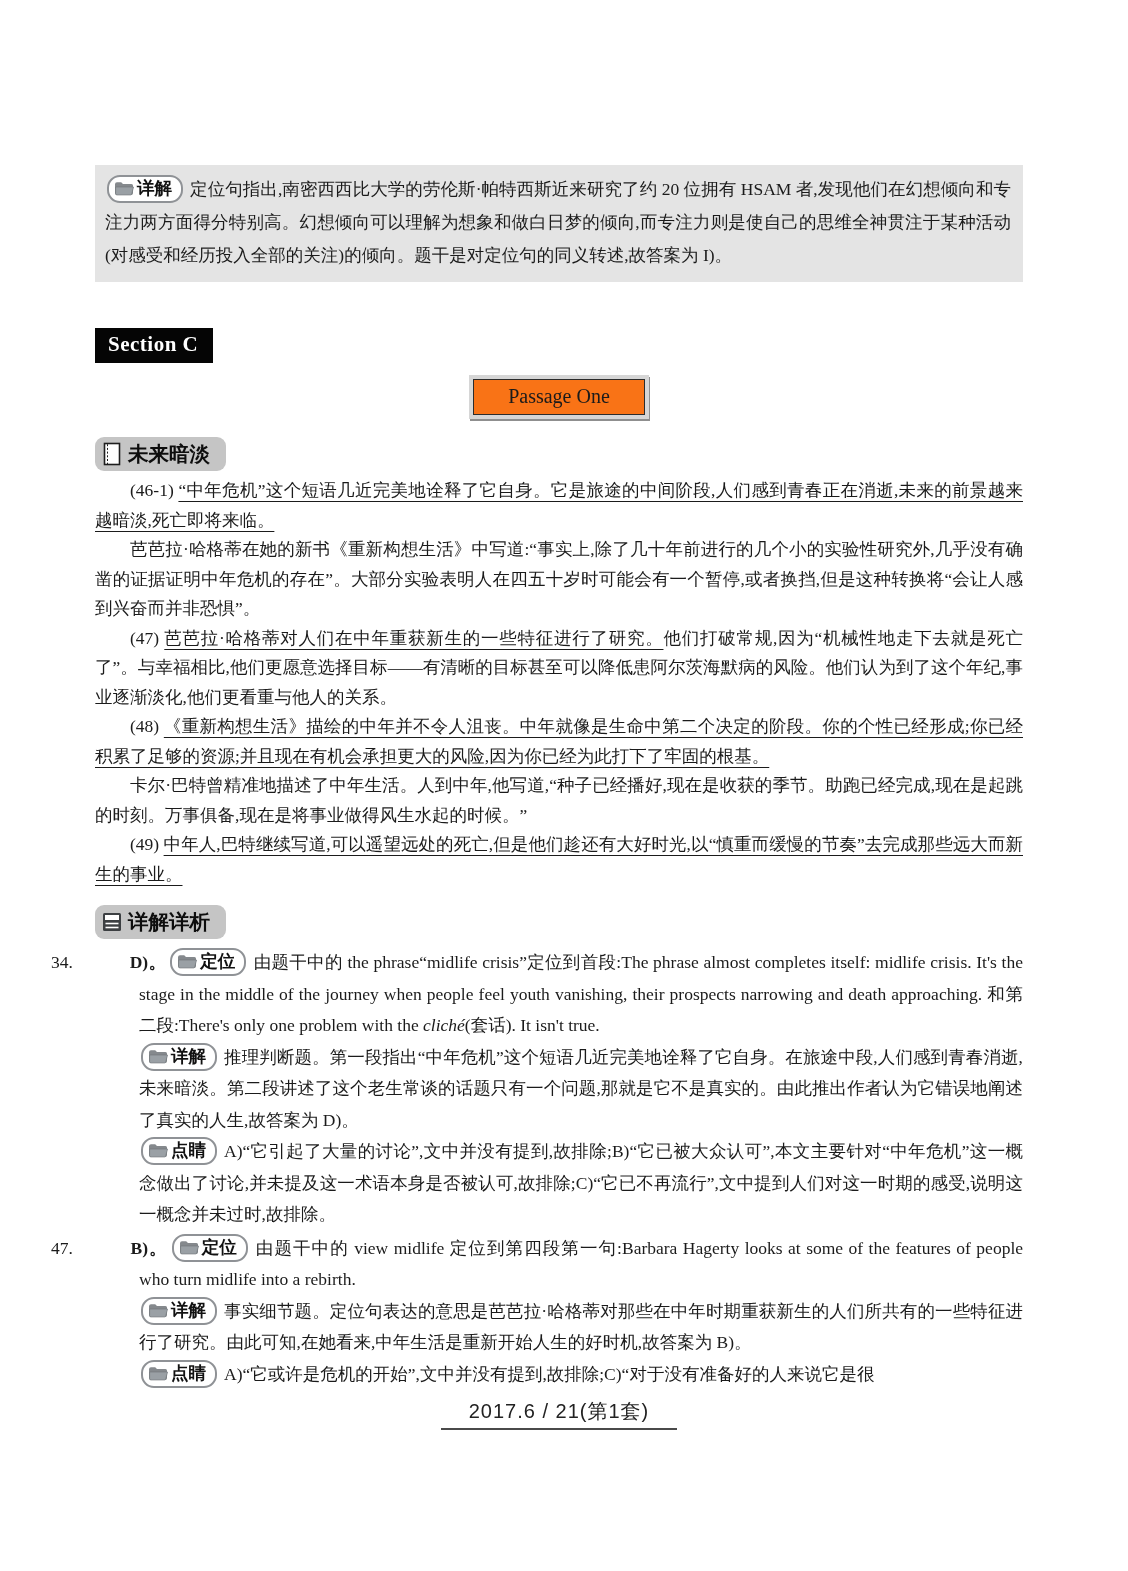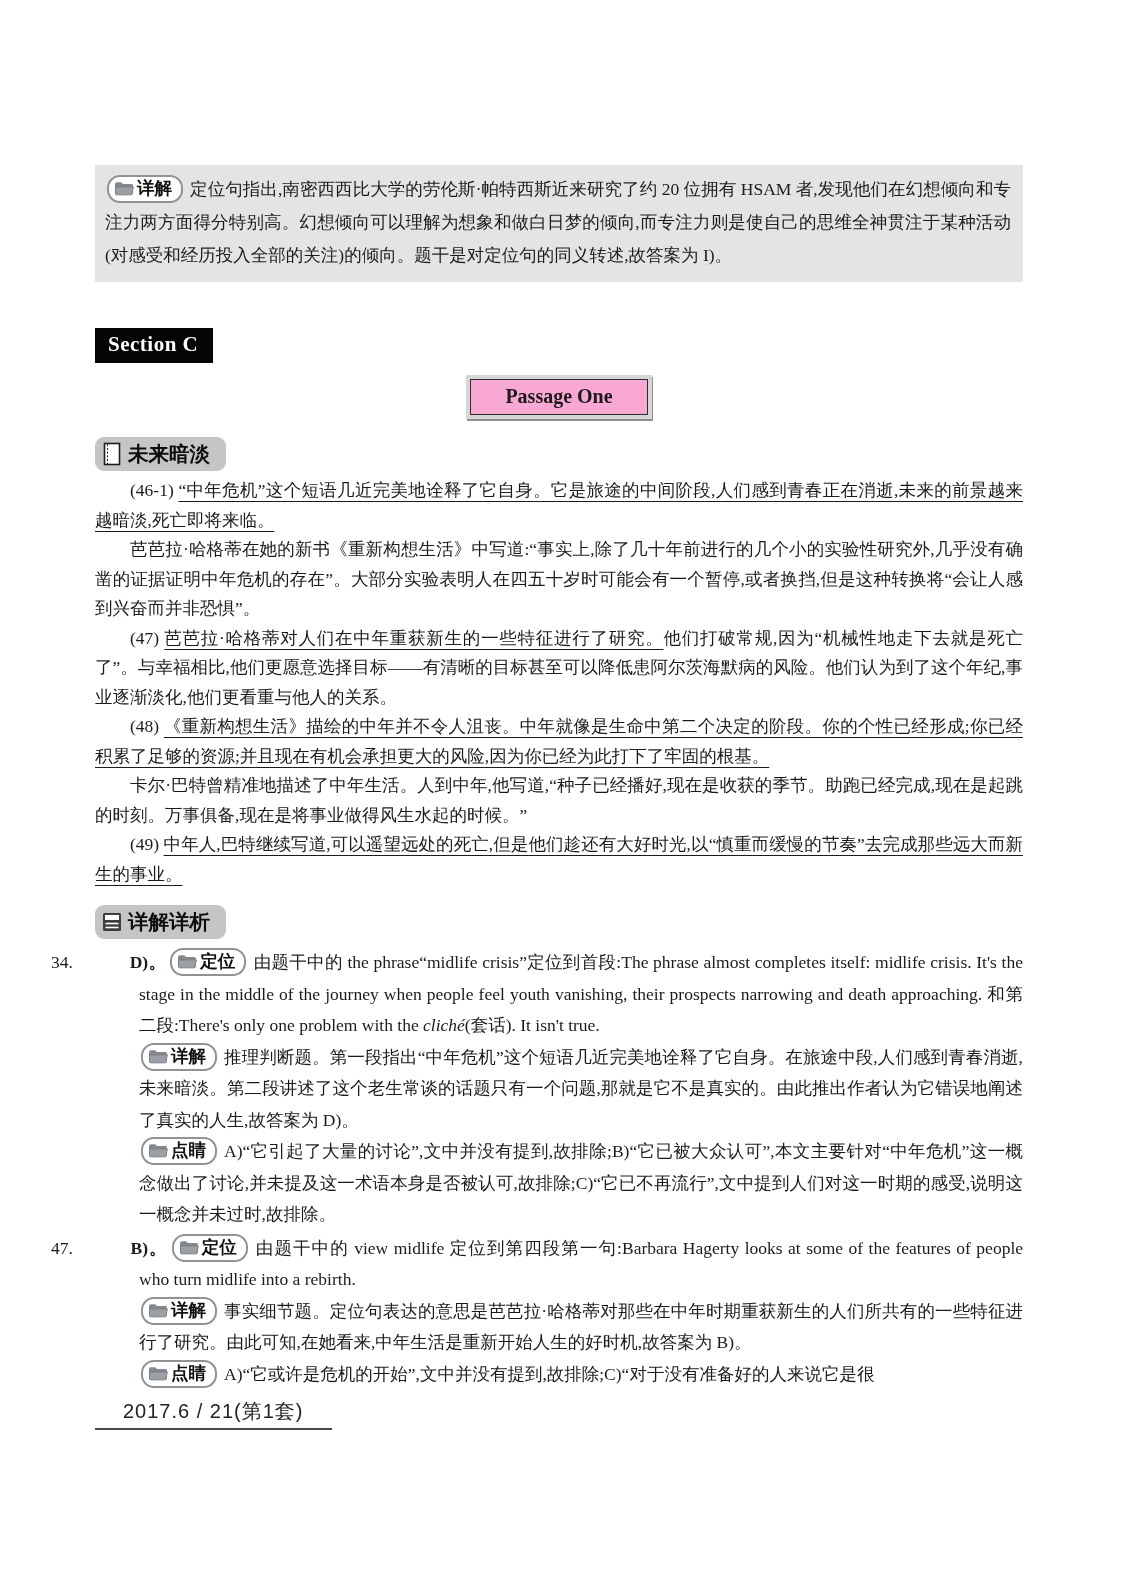--- a/index.html
+++ b/index.html
@@ -27,23 +27,23 @@
 
   
   .section-c {
     display:inline-block; margin-top:46px; background:#050505; color:#fff;
     font-weight:bold; font-size:21px; padding:4px 15px 6px 13px; letter-spacing:0.5px;
   }
 
   
   .passage-wrap { text-align:center; margin-top:16px; }
   .passage-box {
-    display:inline-block; background:#f9a8d4; border:1.5px solid #2c2c2c;
+    display:inline-block; background:#f97316; border:1.5px solid #2c2c2c;
     box-shadow:0 0 0 4px #d6d6d6, 1px 2px 0 4px #8f8f8f;
-    font-weight:bold; font-size:20px; padding:5px 34px 6px;
+    font-weight:normal; font-size:20px; padding:5px 34px 6px;
   }
 
   
   .gray-tag {
     display:inline-flex; align-items:center; background:#c5c5c5; border-radius:9px;
     padding:3px 16px 3px 6px; font-family:"Liberation Sans", sans-serif;
     font-weight:bold; font-size:20.5px; color:#0d0d0d;
   }
   .gray-tag svg { margin-right:5px; }
   .tag-translation { margin-top:22px; }
@@ -60,21 +60,21 @@
   
   .analysis { margin-top:8px; font-size:17.5px; line-height:31.5px; }
   .item { margin-top:2px; }
   .block { padding-left:44px; text-align:justify; }
   .block.first { text-indent:-44px; }
   .block.first .pill, .block .pill { text-indent:0; }
   .item-number { display:inline-block; min-width:30px; }
   .item-answer { font-weight:bold; margin-right:2px; }
 
   
-  .footer-wrap { margin-top:8px; }
+  .footer-wrap { text-align:center; margin-top:8px; }
   .footer {
     display:inline-block; font-family:"Liberation Sans", sans-serif; font-size:20px;
     letter-spacing:1px; padding:0 28px 3px; border-bottom:2px solid #4a4a4a; color:#222;
   }
 </style>
 </head>
 <body>
 
 <div class="page">
 

